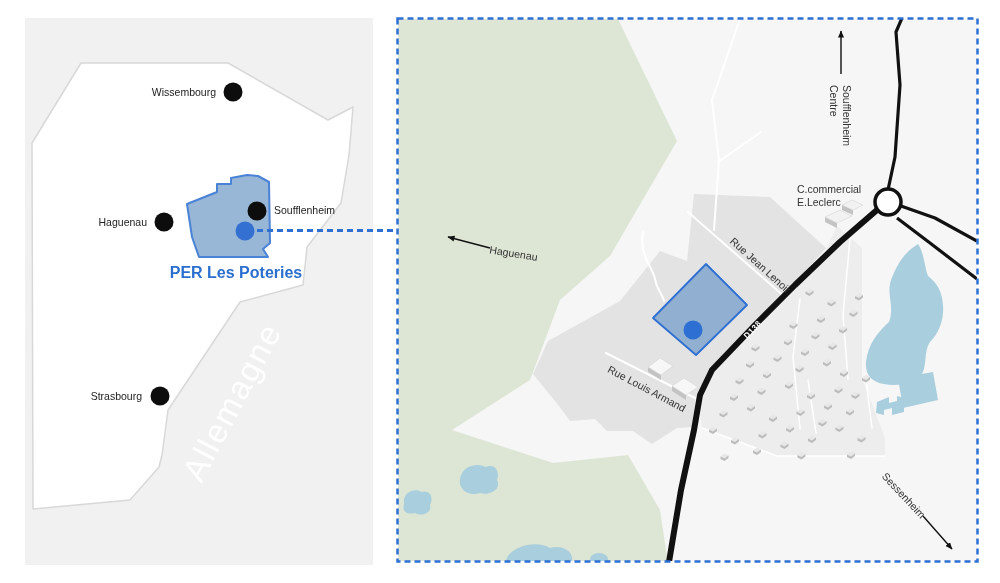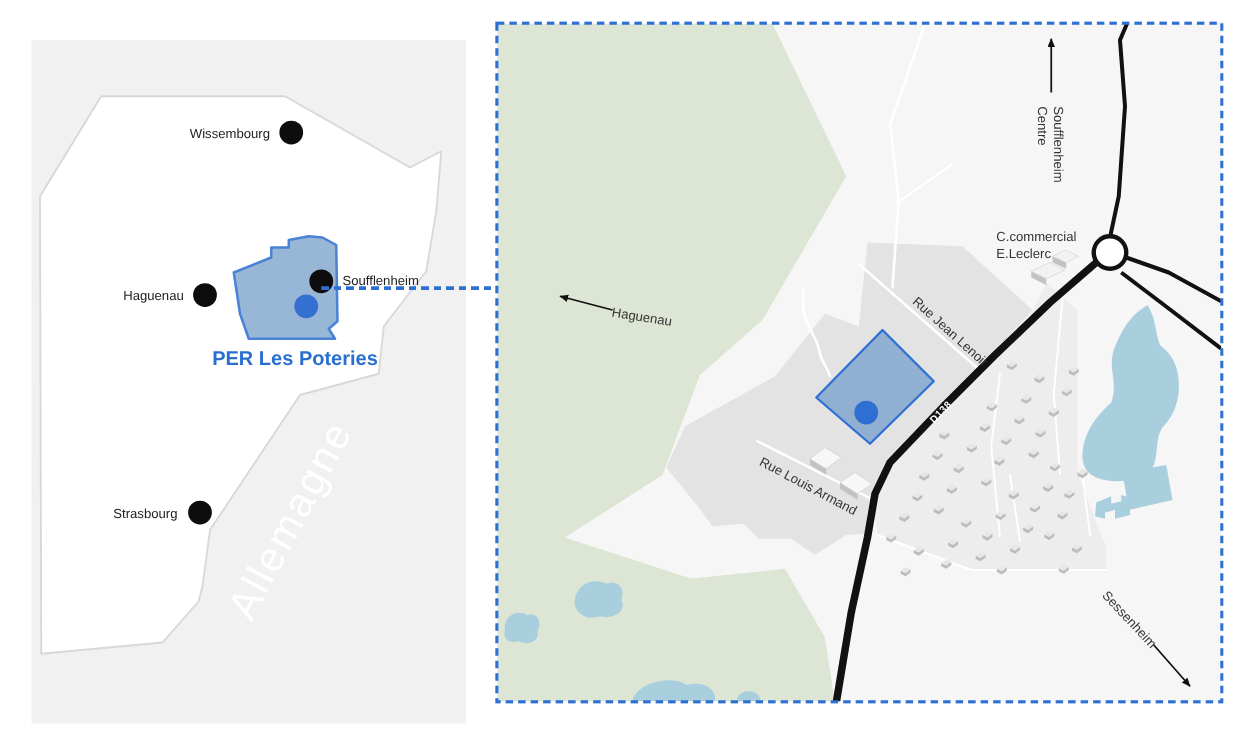--- a/index.html
+++ b/index.html
@@ -1,18 +1,18 @@
 <!DOCTYPE html>
 <html><head>
 <meta charset="utf-8">
 <style>
   html,body{margin:0;padding:0;background:#fff;}
   #stage{position:relative;width:1000px;height:583px;background:#fff;overflow:hidden;
          font-family:"Liberation Sans",sans-serif;}
-  #overview-panel{position:absolute;left:25px;top:32px;width:328px;height:547px;}
+  #overview-panel{position:absolute;left:25px;top:18px;width:328px;height:547px;}
   #detail-panel{position:absolute;left:396px;top:17px;width:583px;height:546px;}
   svg{display:block;}
   text{font-family:"Liberation Sans",sans-serif;fill:#222;}
   .citylabel{font-size:10.5px;}
   .maplabel{font-size:10.5px;fill:#333;}
   .title{font-size:16px;font-weight:bold;fill:#2a6fd0;}
   .country{font-size:33px;fill:#ffffff;letter-spacing:2px;}
   .roadlabel{font-size:8px;font-weight:bold;fill:#ffffff;letter-spacing:.5px;}
   #connector{position:absolute;left:257px;top:229px;width:139px;height:3px;
     background:repeating-linear-gradient(90deg,#2e6fd3 0 6px,transparent 6px 10px);}

